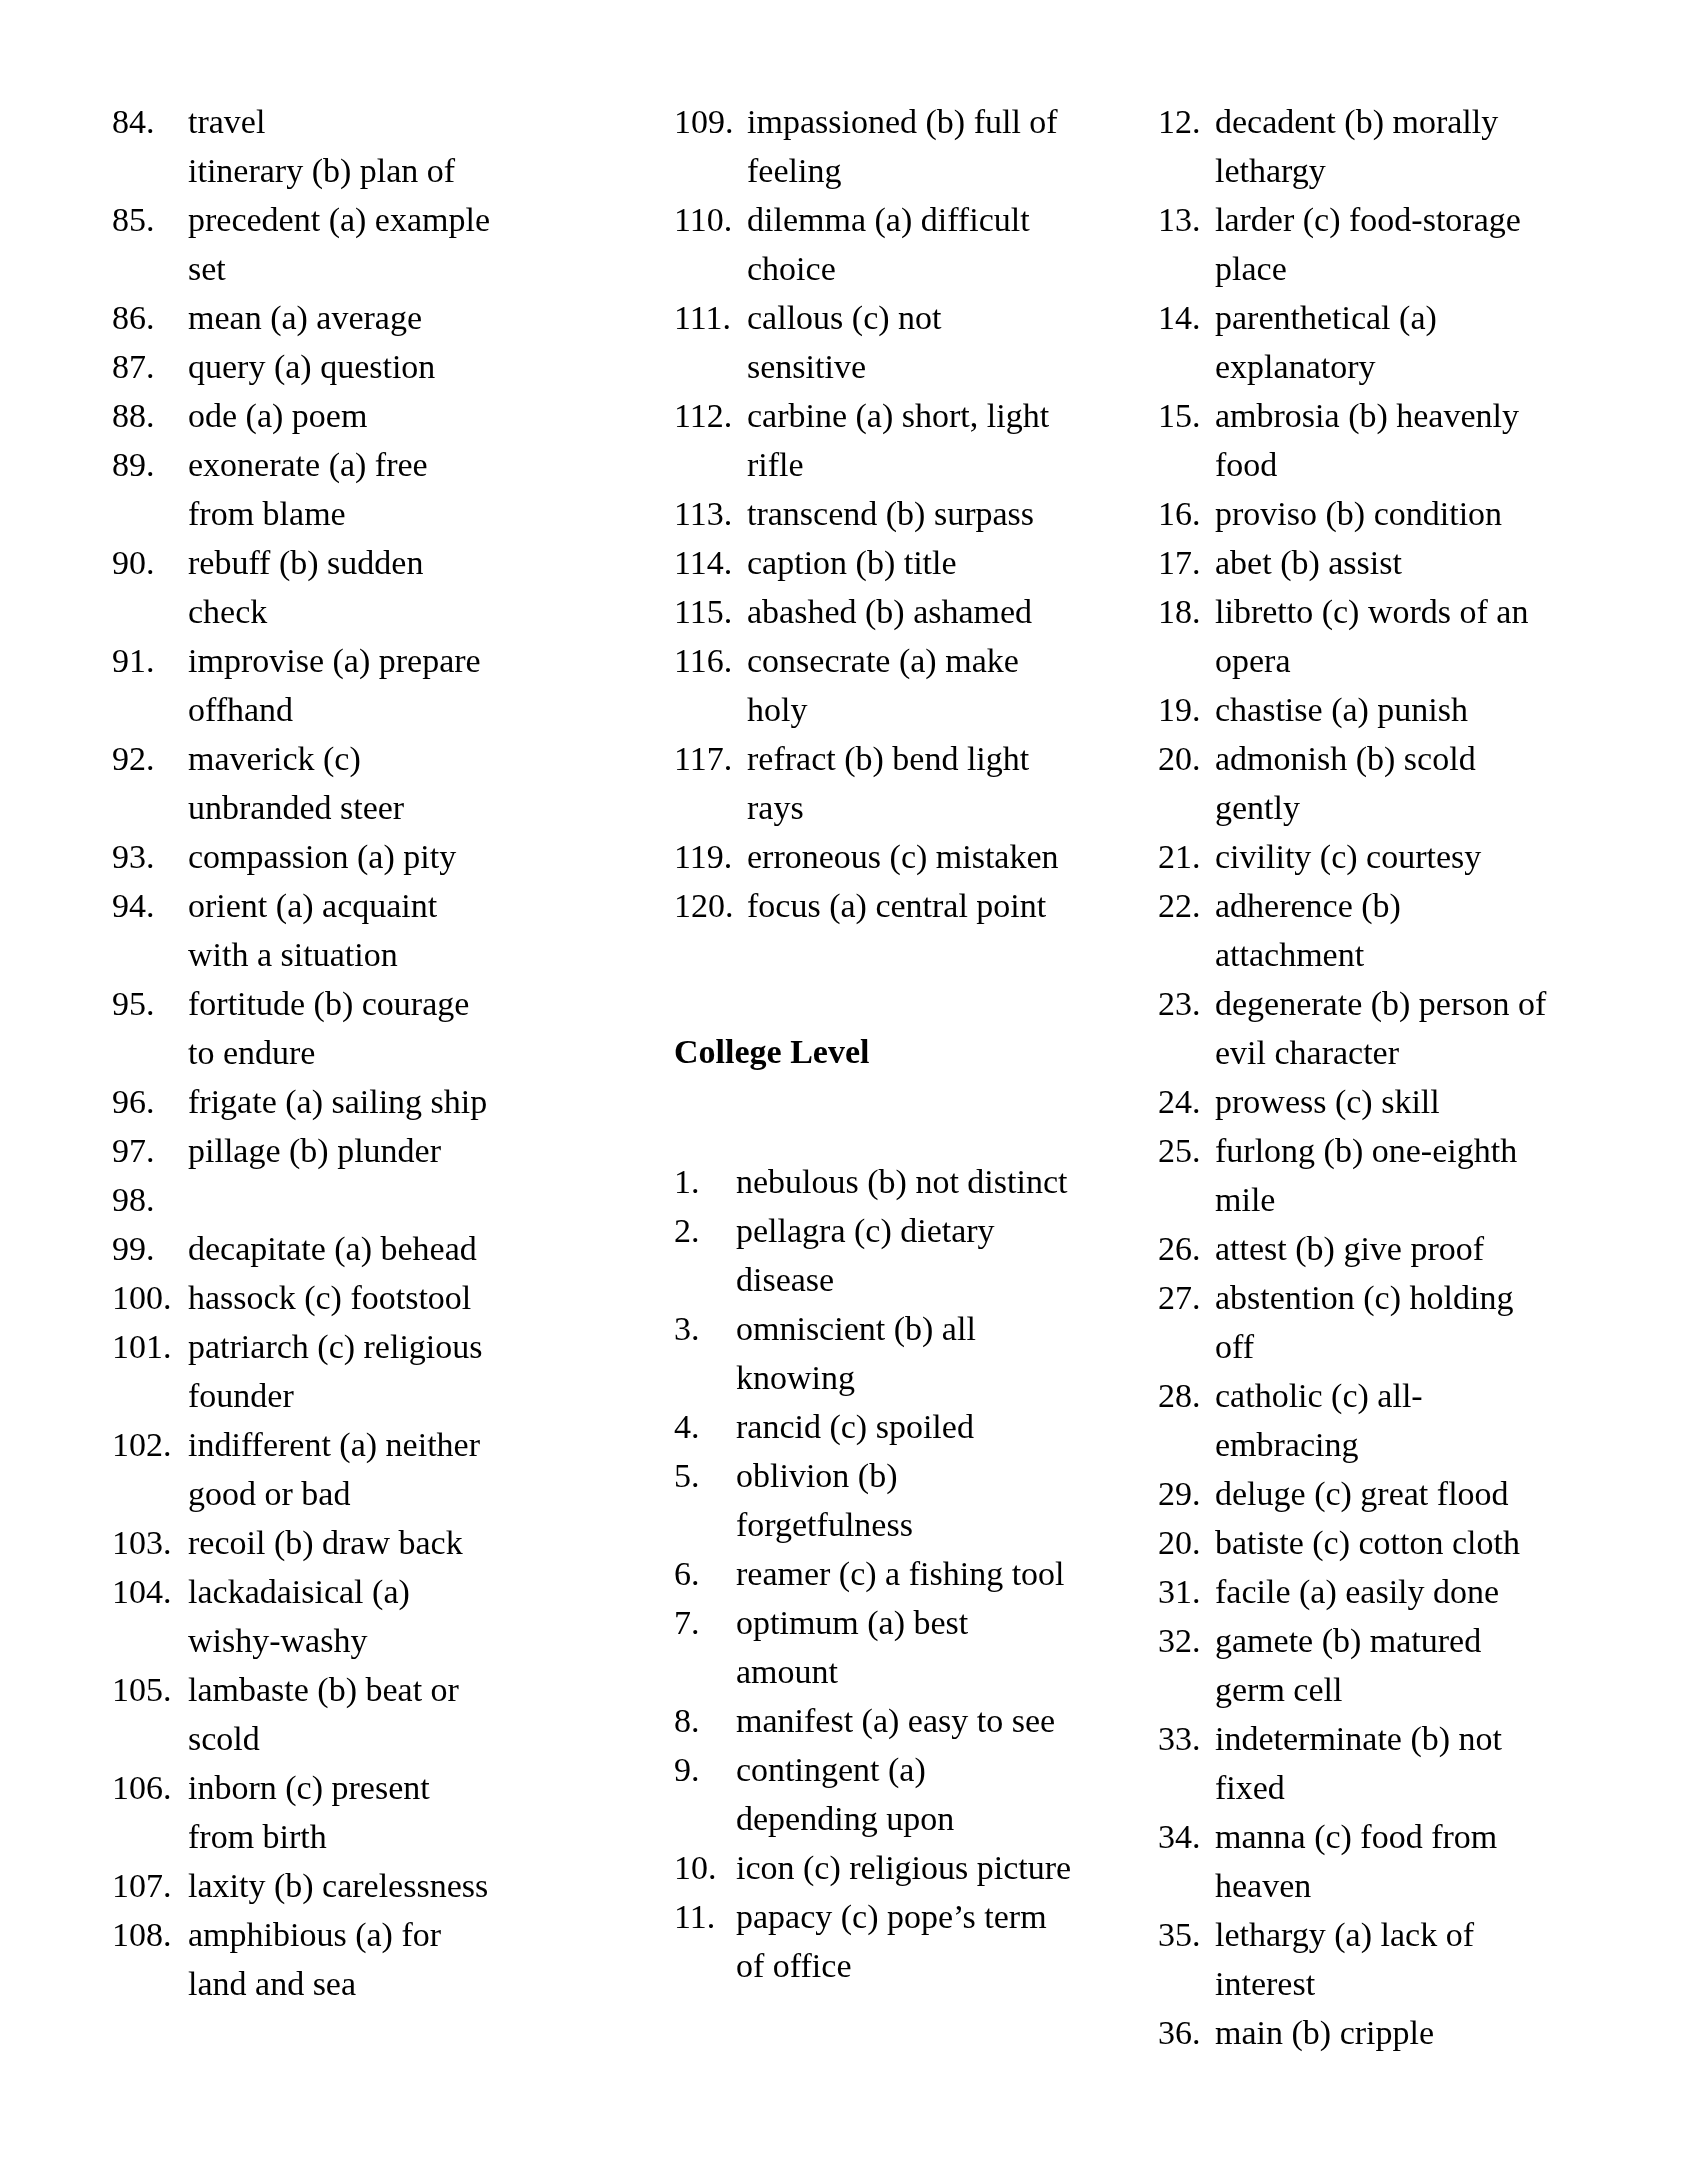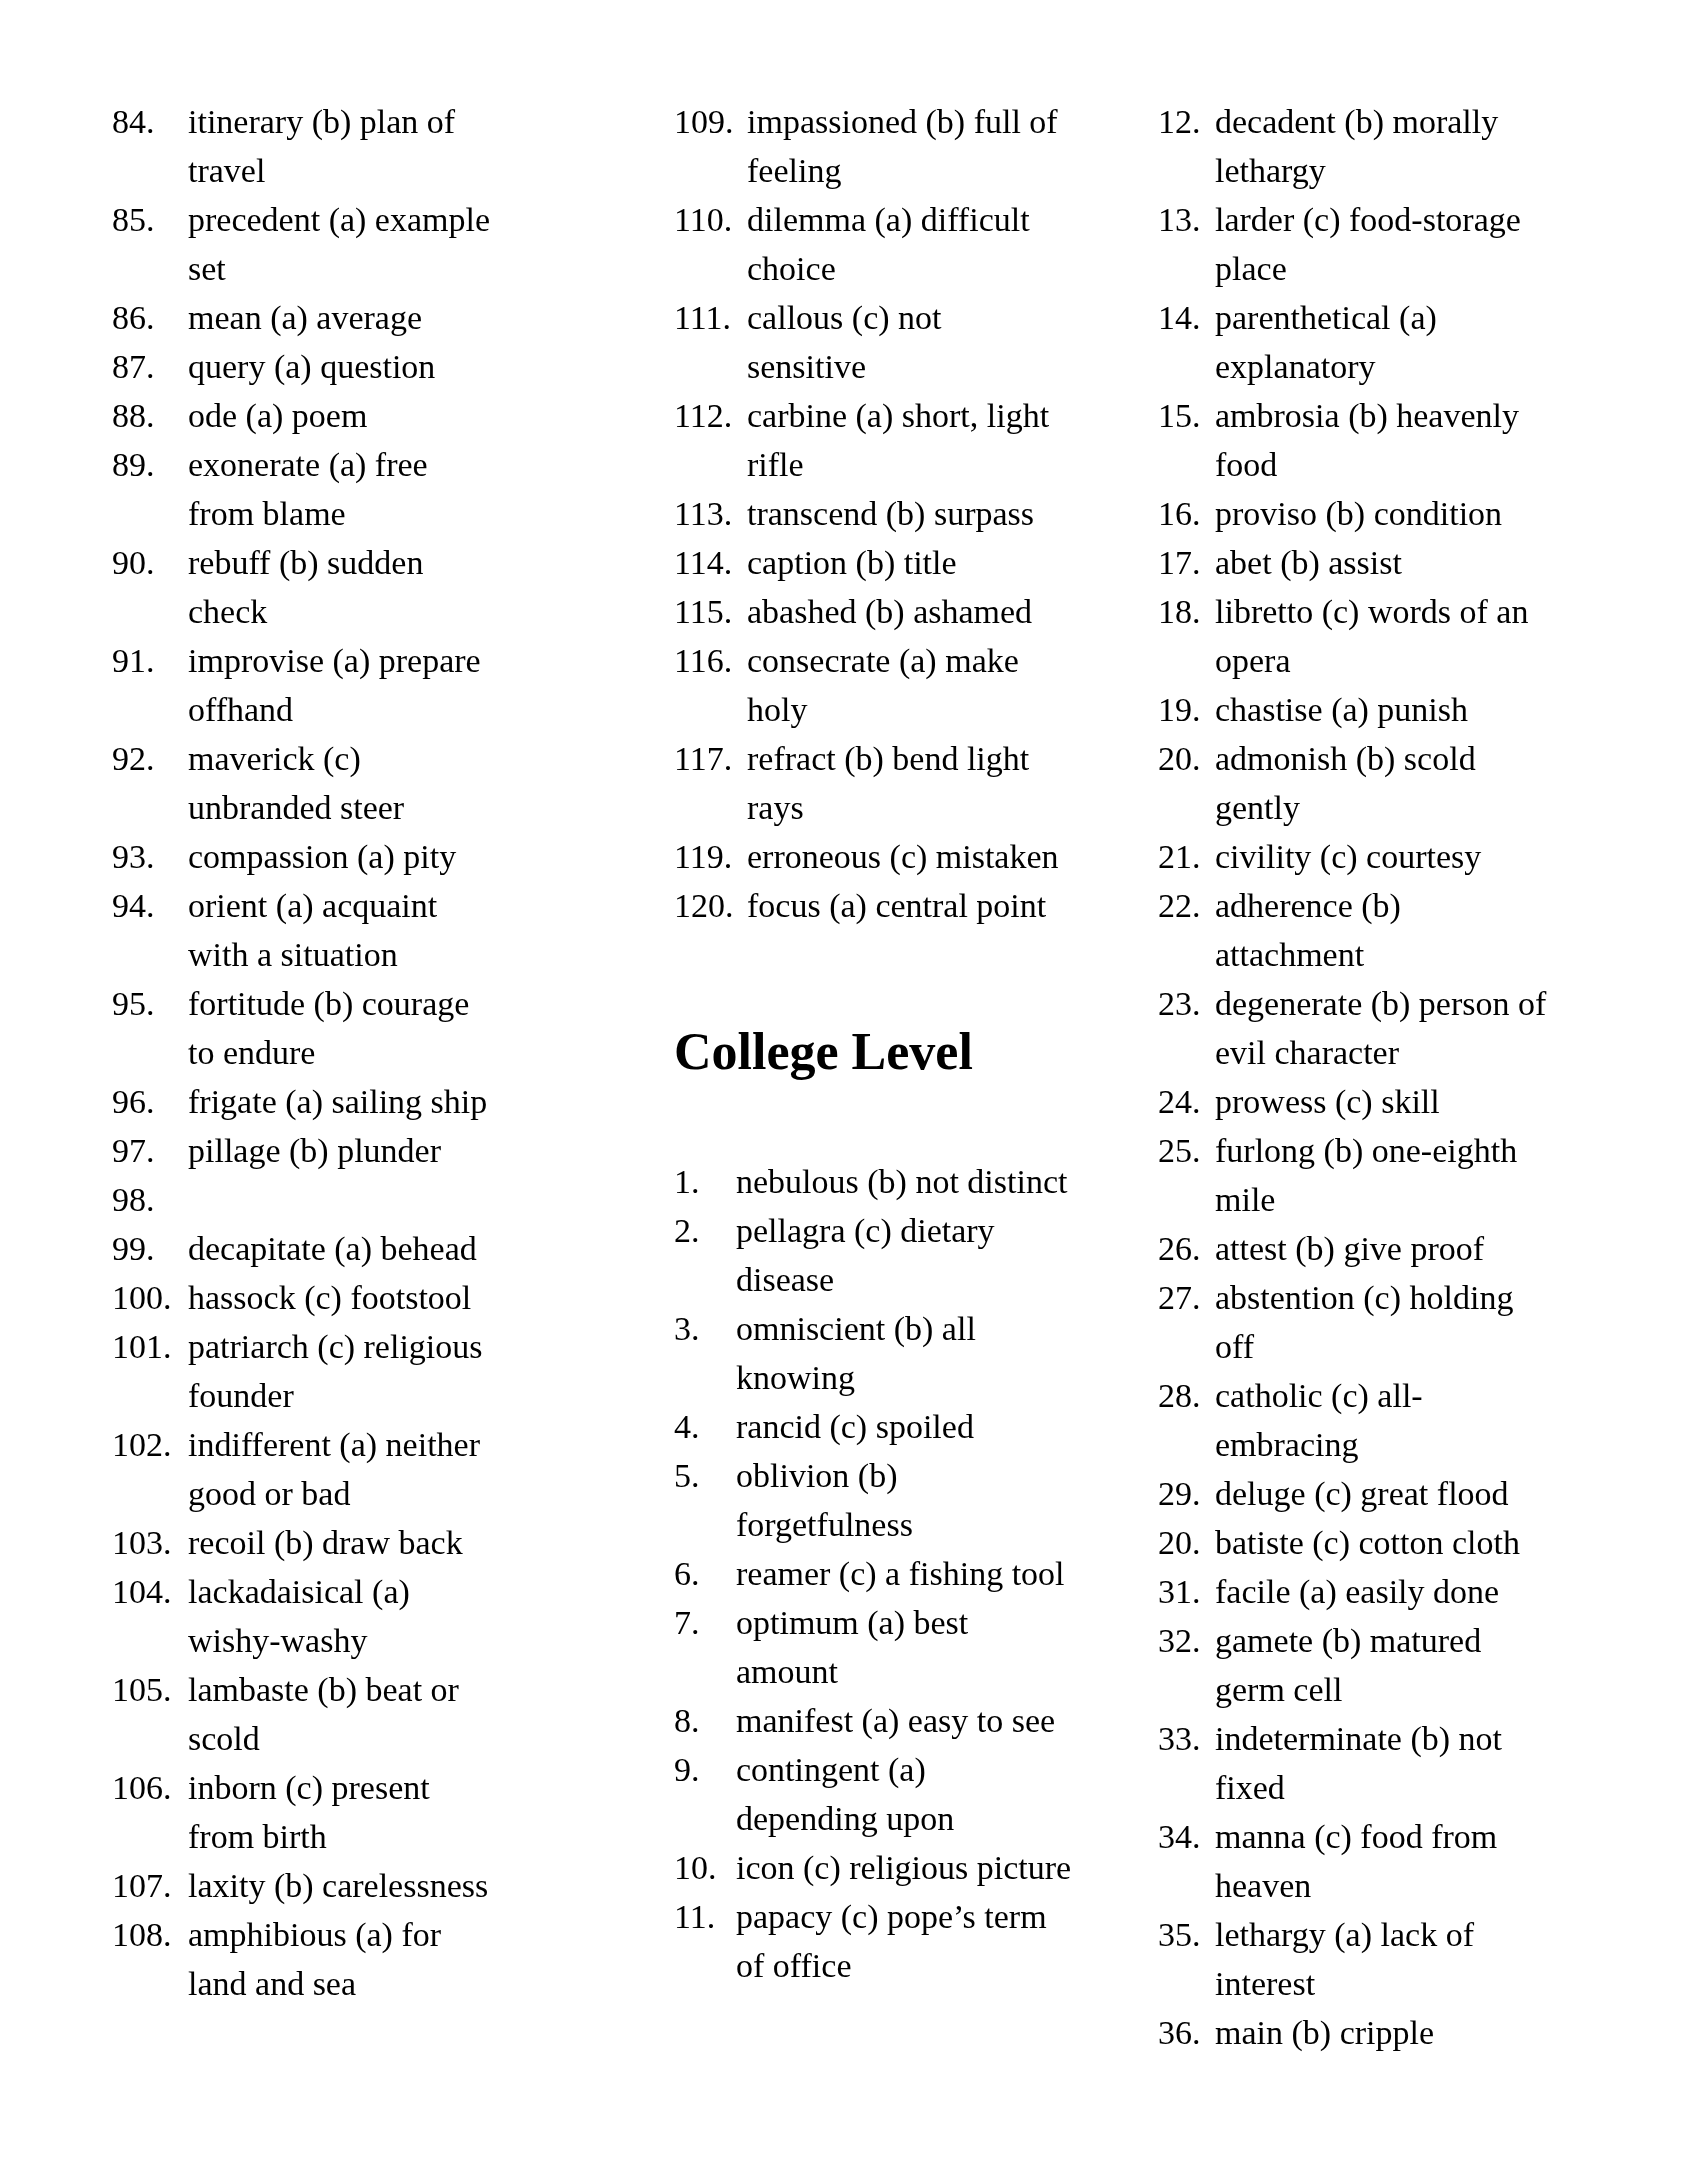--- a/index.html
+++ b/index.html
@@ -25,38 +25,38 @@
   .item { display: flex; align-items: flex-start; }
   .num {
     flex: 0 0 var(--indent);
     line-height: 49px;
     white-space: pre;
   }
   .txt { flex: 1; }
   .line { display: block; line-height: 49px; white-space: pre; }
 
   .heading {
-    font-size: 52px;
+    font-size: 34px;
     font-weight: 700;
     line-height: 69px;
     margin-top: 87px;
     margin-bottom: 71px;
     white-space: pre;
   }
 </style>
 </head>
 <body>
 
 <div class="column" id="col1">
     <div class="list block-0">
       <div class="item">
         <span class="num">84.</span>
         <span class="txt">
+          <span class="line">travel</span>
           <span class="line">itinerary (b) plan of</span>
-          <span class="line">travel</span>
         </span>
       </div>
       <div class="item">
         <span class="num">85.</span>
         <span class="txt">
           <span class="line">precedent (a) example</span>
           <span class="line">set</span>
         </span>
       </div>
       <div class="item">

